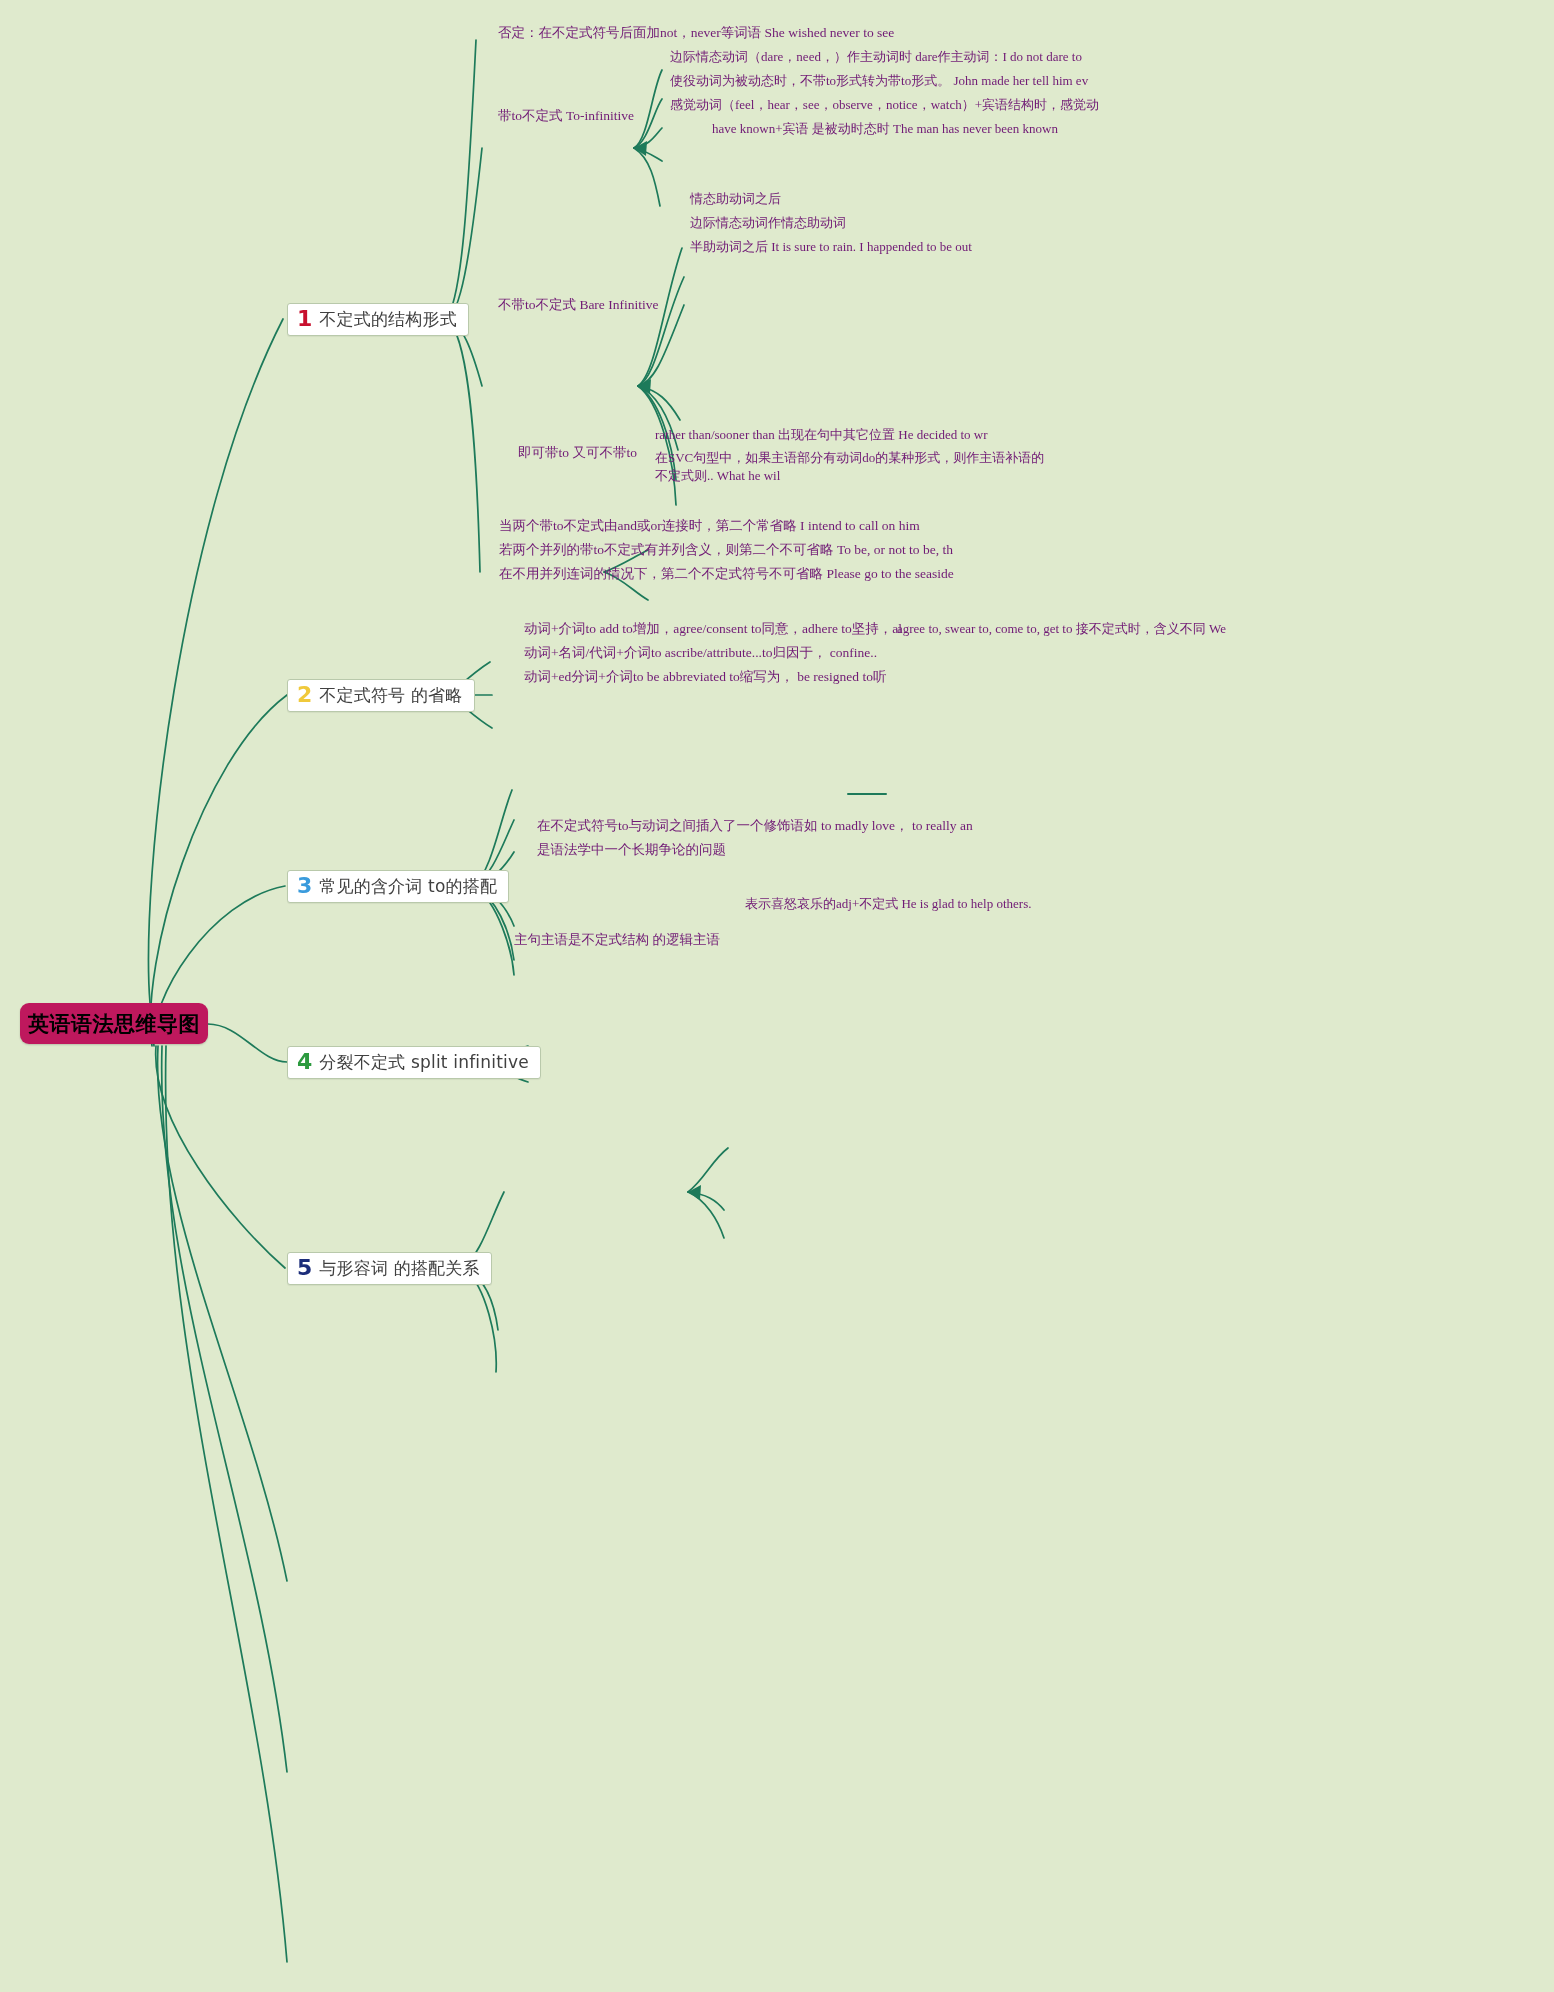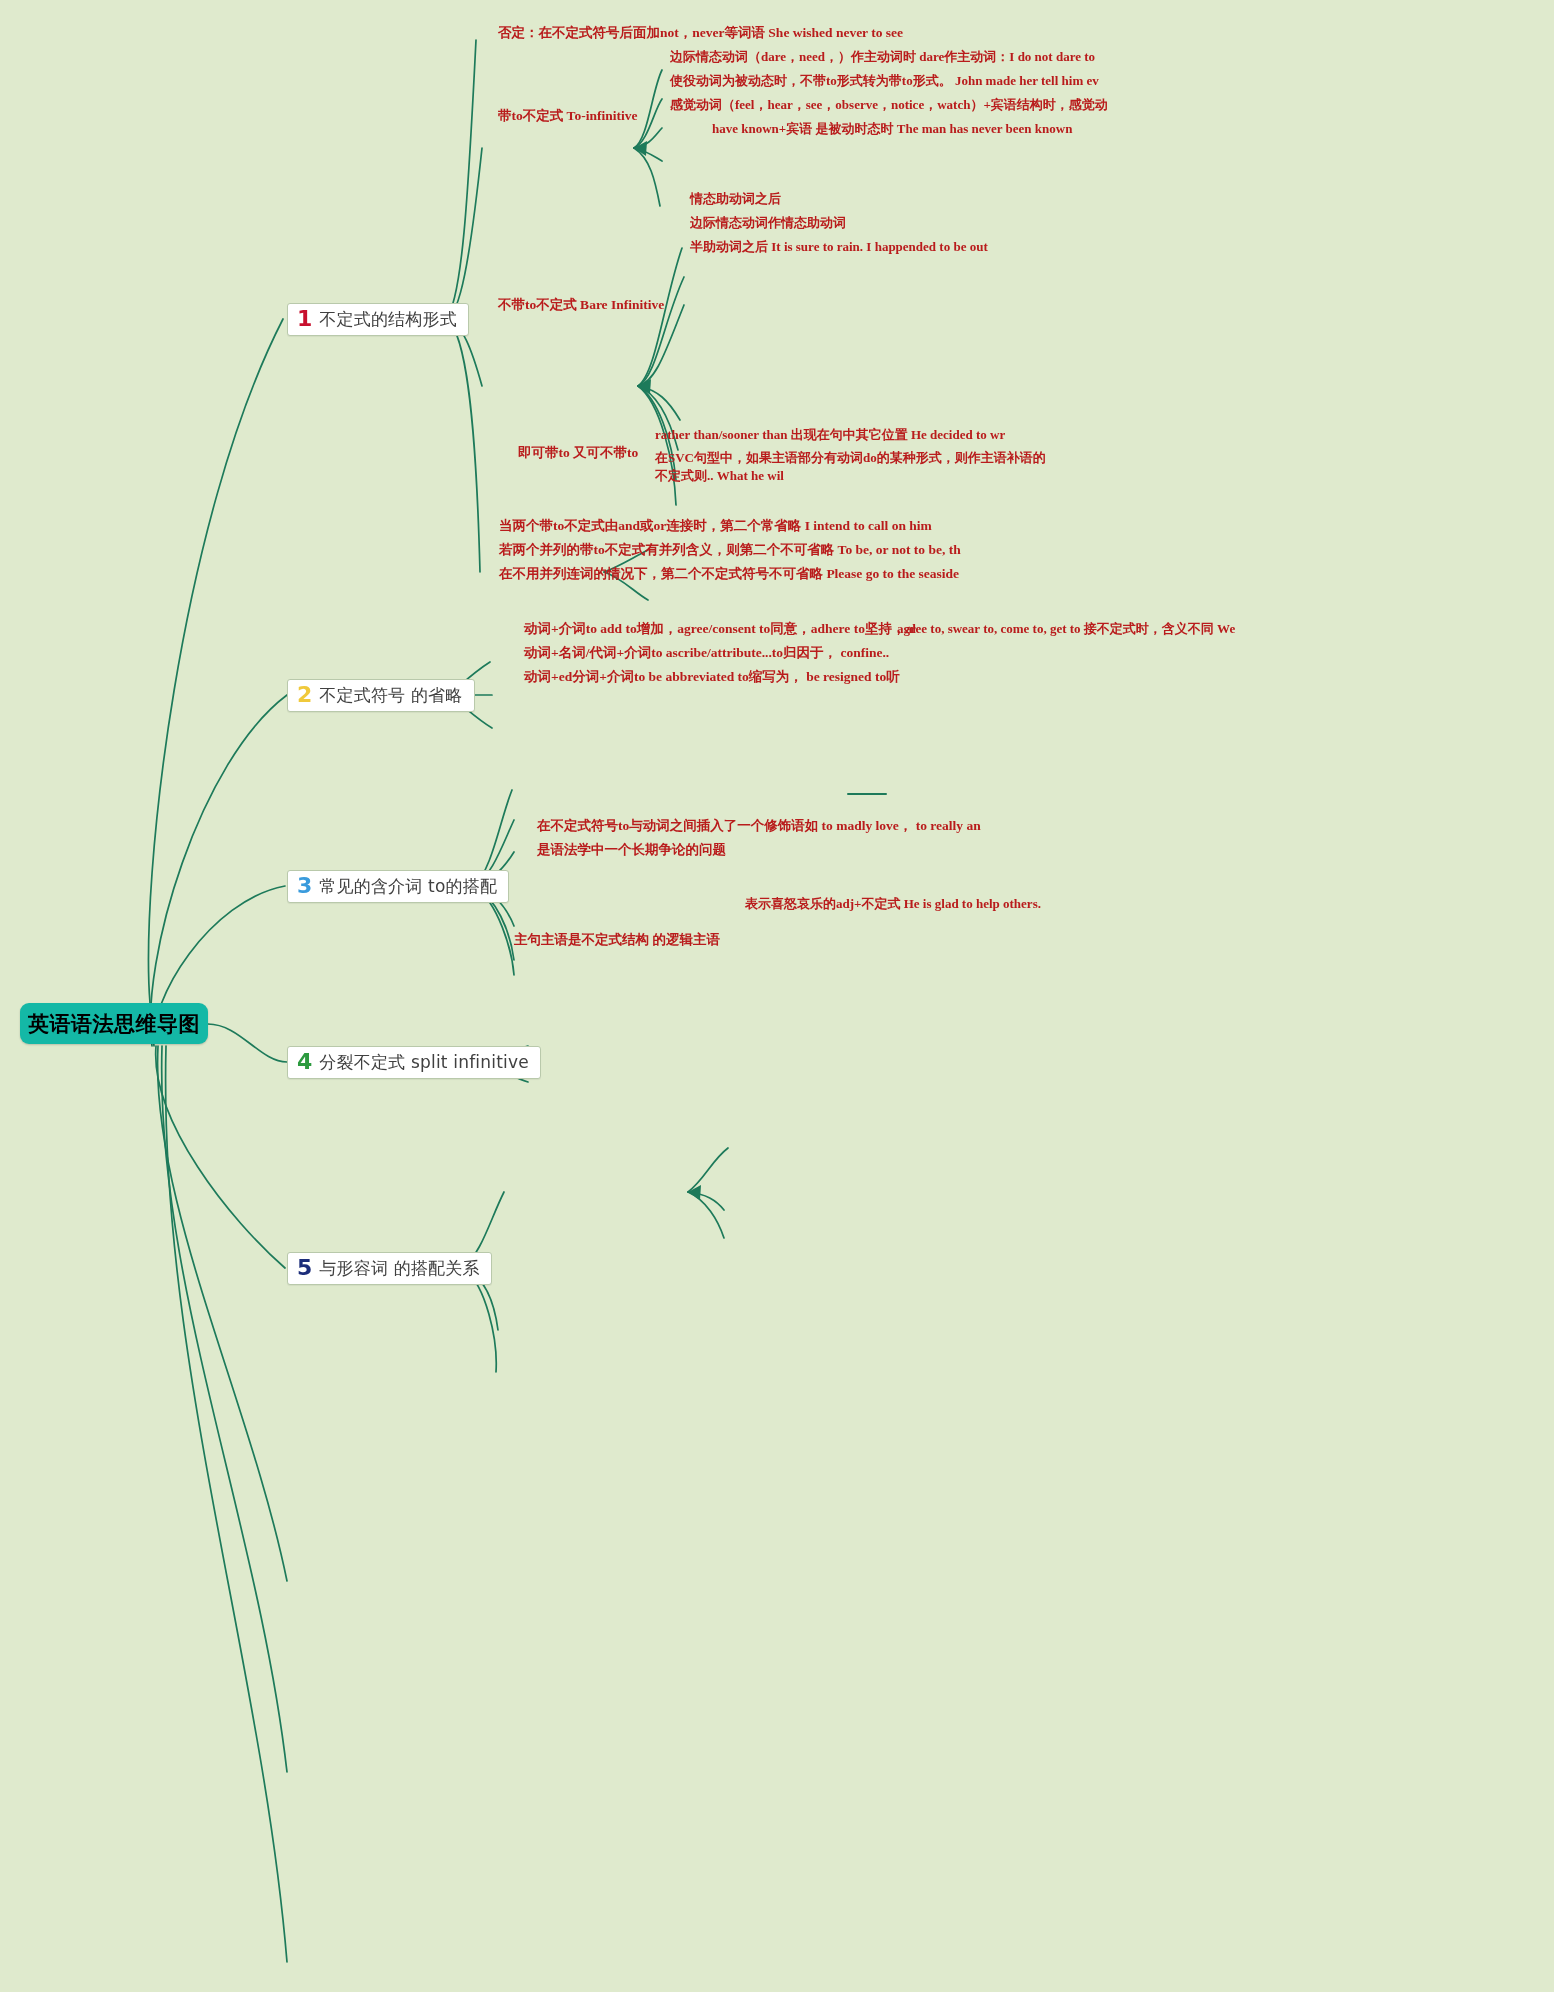--- a/index.html
+++ b/index.html
@@ -20,21 +20,21 @@
     left: 0; top: 0;
     width: 1554px; height: 1992px;
     pointer-events: none;
   }
 
   
   .root-node {
     position: absolute;
     left: 20px; top: 1003px;
     width: 188px; height: 41px;
-    background: #14b8a6;
+    background: #be185d;
     border-radius: 9px;
     display: flex;
     align-items: center;
     justify-content: center;
     box-shadow: 0 1px 2px rgba(0,0,0,0.18);
     z-index: 6;
   }
   .root-node .root-label {
     font-family: "DejaVu Sans", "Liberation Sans", sans-serif;
     font-size: 21px;
@@ -72,25 +72,24 @@
     font-size: 17px;
     color: #404040;
     letter-spacing: 0.2px;
   }
 
   
   .node-text {
     position: absolute;
     font-family: "Liberation Serif", "DejaVu Serif", serif;
     font-size: 13.5px;
-    color: #b91c1c;
+    color: #701a75;
     line-height: 1.35;
     white-space: nowrap;
     z-index: 4;
-    font-weight: bold;
   }
   .node-text.wrap {
     white-space: normal;
     width: 390px;
   }
   .lvl2 { font-size: 13.5px; }
   .lvl3 { font-size: 13px; }
 </style>
 </head>
 <body>

